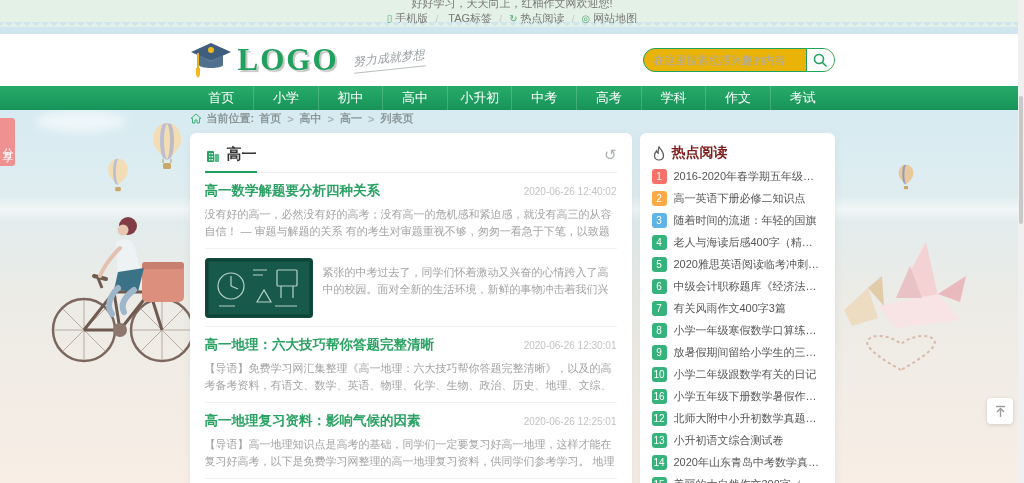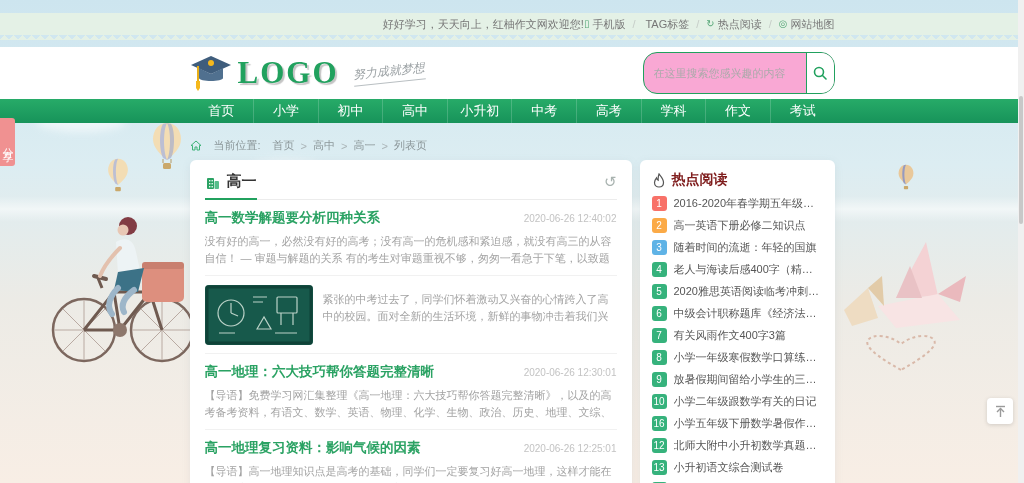--- a/index.html
+++ b/index.html
@@ -11,53 +11,53 @@
   
   .bg { position:absolute; inset:0; pointer-events:none; }
   .cloud { position:absolute; background:#fff; opacity:.55; border-radius:50%; filter:blur(4px); }
   .sea-band { position:absolute; left:0; right:0; top:196px; height:26px;
               background:linear-gradient(180deg,rgba(255,255,255,.0),rgba(255,255,255,.55),rgba(255,255,255,0)); }
 
   
   .topbar { position:relative; height:22px; background:var(--topbar_bg); z-index:6; }
   .topbar::after { content:""; position:absolute; left:0; right:0; bottom:-5px; height:5px;
                    background:conic-gradient(from 135deg at 50% 0, var(--topbar_bg) 90deg, transparent 0) 0 0/9px 5px repeat-x; }
-  .topbar-inner { width:645px; margin:13px auto; height:22px; display:flex; align-items:center; justify-content:flex-end; }
+  .topbar-inner { width:645px; margin:0 auto; height:22px; display:flex; align-items:center; justify-content:center;flex-direction:column; }
   .welcome { font-size:11px; color:#777; }
   .top-links { display:flex; align-items:center; font-size:11px; color:#888; }
   .top-link { display:inline-flex; align-items:center; gap:3px; color:#777; text-decoration:none; cursor:pointer; }
   .tl-icon { color:#58a879; font-size:10px; line-height:1; }
   .top-links .list-sep { color:#c6cdc8; margin:0 7px; }
 
   
   .header { position:relative; height:52px; background:#fff; z-index:5; }
   .header-inner { width:645px; margin:12px auto; height:52px; display:flex; align-items:center; }
   .logo { display:flex; align-items:center; gap:6px; cursor:pointer; text-decoration:none; }
   .logo-text { font-family:"Liberation Serif","DejaVu Serif",serif; font-weight:bold; font-size:31px;
                color:var(--accent); letter-spacing:2px; text-shadow:2px 2px 1px rgba(60,60,60,.3); }
   .slogan { margin-left:14px; font-size:12px; color:#9aa0a3; transform:rotate(-6deg);
             font-style:italic; border-bottom:1px solid #b9bfc2; padding-bottom:2px; }
-  .search { margin-left:auto; display:flex; width:192px; height:42px; border:1px solid var(--accent);
-            border-radius:14px; overflow:hidden; background:#f9a8d4; }
+  .search { margin-left:auto; display:flex; width:192px; height:24px; border:1px solid var(--accent);
+            border-radius:14px; overflow:hidden; background:#eab308; }
   .search input { flex:1; border:none; outline:none; padding:0 10px; font-size:11px; color:#555;
                   font-family:inherit; background:transparent; }
   .search input::placeholder { color:#aaa; }
   .search-btn { width:33px; border:none; border-left:1px solid var(--accent); background:#fff;
                 display:flex; align-items:center; justify-content:center; cursor:pointer; }
 
   
   .mainnav { position:relative; height:24px; background:linear-gradient(180deg,var(--nav_top),var(--nav_bottom)); z-index:5; }
   .nav-inner { width:645px; margin:0 auto; display:flex; height:24px; }
   .nav-item { flex:1; text-align:center; line-height:24px; font-size:13px; color:#fff; text-decoration:none;
               cursor:pointer; border-right:1px solid rgba(255,255,255,.18); }
   .nav-item:last-child { border-right:none; }
 
   
-  .breadcrumb { width:645px; margin:15px auto 7px; display:flex; align-items:center; gap:12px;
-                font-size:11px; color:#8b9699; position:relative; z-index:4; }
+  .breadcrumb { width:645px; margin:1px auto 7px; display:flex; align-items:center; gap:5px;
+                font-size:11px; color:#8b9699; position:relative; z-index:4;font-weight:bold; }
   .crumb { color:#8b9699; text-decoration:none; cursor:pointer; }
   .breadcrumb .list-sep { color:#aab4b7; margin:0 1px; }
 
   
   .content { width:645px; margin:0 auto; display:flex; gap:8px; align-items:flex-start; position:relative; z-index:4; }
   .card { background:#fff; border-radius:6px; box-shadow:0 2px 8px rgba(120,140,150,.12); }
 
   
   .list-card { width:442px; padding:12px 15px 8px; min-height:400px; }
   .list-head { display:flex; align-items:center; gap:6px; padding-bottom:8px; border-bottom:1px solid #ececec; position:relative; }

